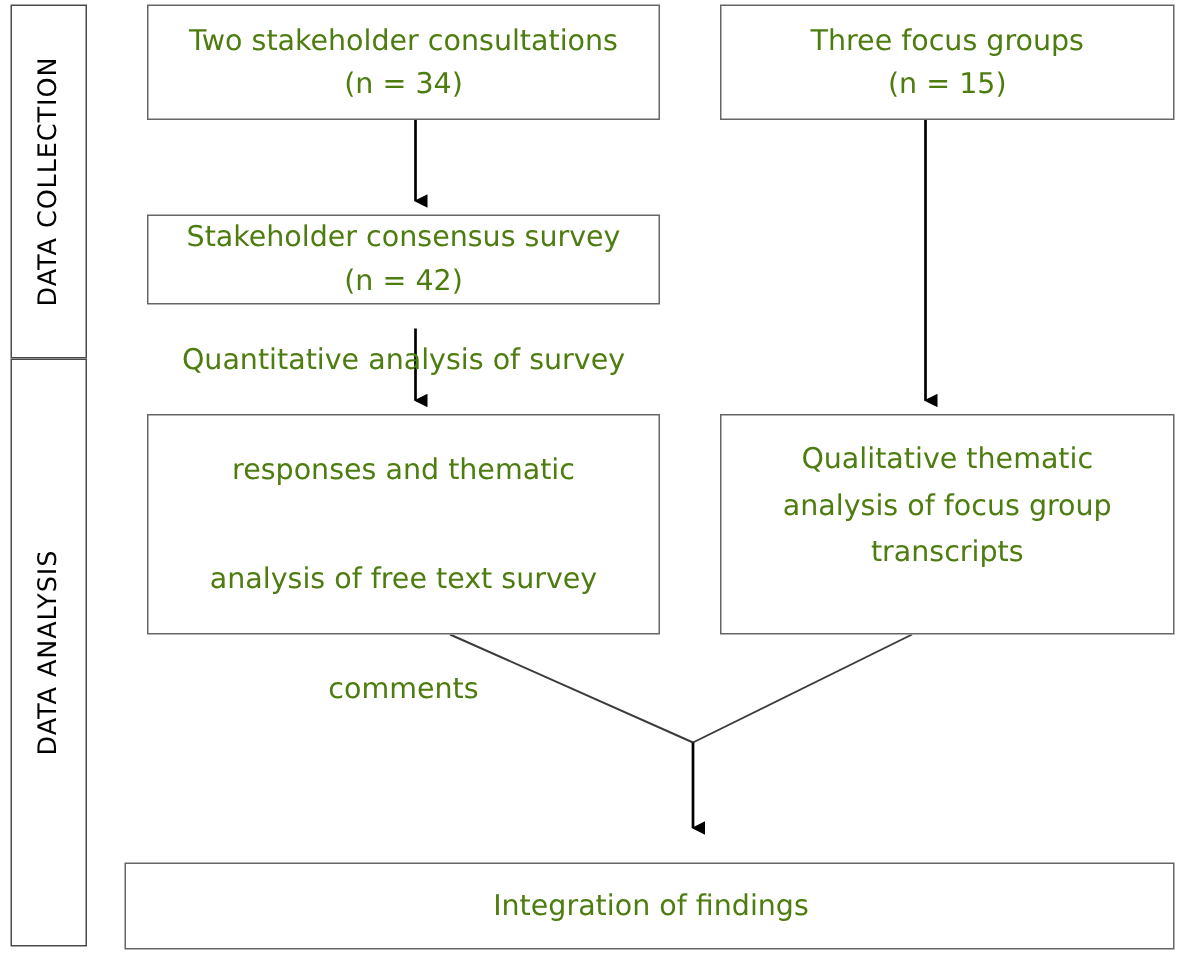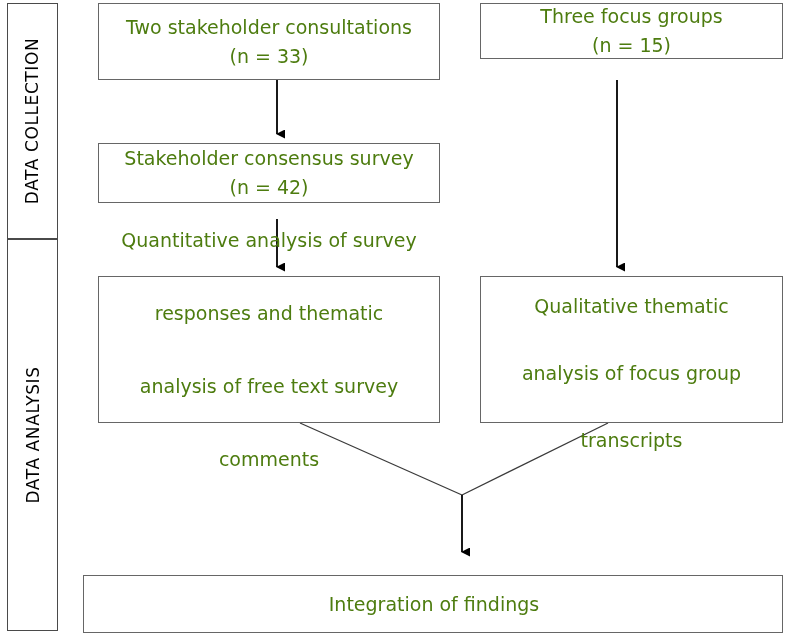--- a/index.html
+++ b/index.html
@@ -108,41 +108,41 @@
       <line x1="608" y1="423" x2="462" y2="495" stroke="#3a3a3a" stroke-width="1.3"></line>
     </g>
 
     <g>
       <line x1="462" y1="495" x2="462" y2="552" stroke="#000000" stroke-width="1.8" marker-end="url(#arrowhead)"></line>
     </g>
   </svg>
 
   <div class="node-box" style="left:98px; top:3px; width:342px; height:77px;">
     <div class="node-line">Two stakeholder consultations</div>
-    <div class="node-line">(n = 33)</div>
+    <div class="node-line">(n = 34)</div>
   </div>
 
-  <div class="node-box" style="left:480px; top:3px; width:303px; height:56px;">
+  <div class="node-box" style="left:480px; top:3px; width:303px; height:77px;">
     <div class="node-line">Three focus groups</div>
     <div class="node-line">(n = 15)</div>
   </div>
 
   <div class="node-box" style="left:98px; top:143px; width:342px; height:60px;">
     <div class="node-line">Stakeholder consensus survey</div>
     <div class="node-line">(n = 42)</div>
   </div>
 
   <div class="node-box tall-text" style="left:98px; top:276px; width:342px; height:147px;gap:42px;">
     <div class="node-line">Quantitative analysis of survey</div>
     <div class="node-line">responses and thematic</div>
     <div class="node-line">analysis of free text survey</div>
     <div class="node-line">comments</div>
   </div>
 
-  <div class="node-box tall-text" style="left:480px; top:276px; width:303px; height:147px; justify-content:flex-start; padding-top:14px;gap:36px;">
+  <div class="node-box tall-text" style="left:480px; top:276px; width:303px; height:147px; justify-content:flex-start; padding-top:14px;">
     <div class="node-line">Qualitative thematic</div>
     <div class="node-line">analysis of focus group</div>
     <div class="node-line">transcripts</div>
   </div>
 
   <div class="node-box" style="left:83px; top:575px; width:700px; height:58px;padding-left:12px;">
     <div class="node-line">Integration of findings</div>
   </div>
 
 </div>

